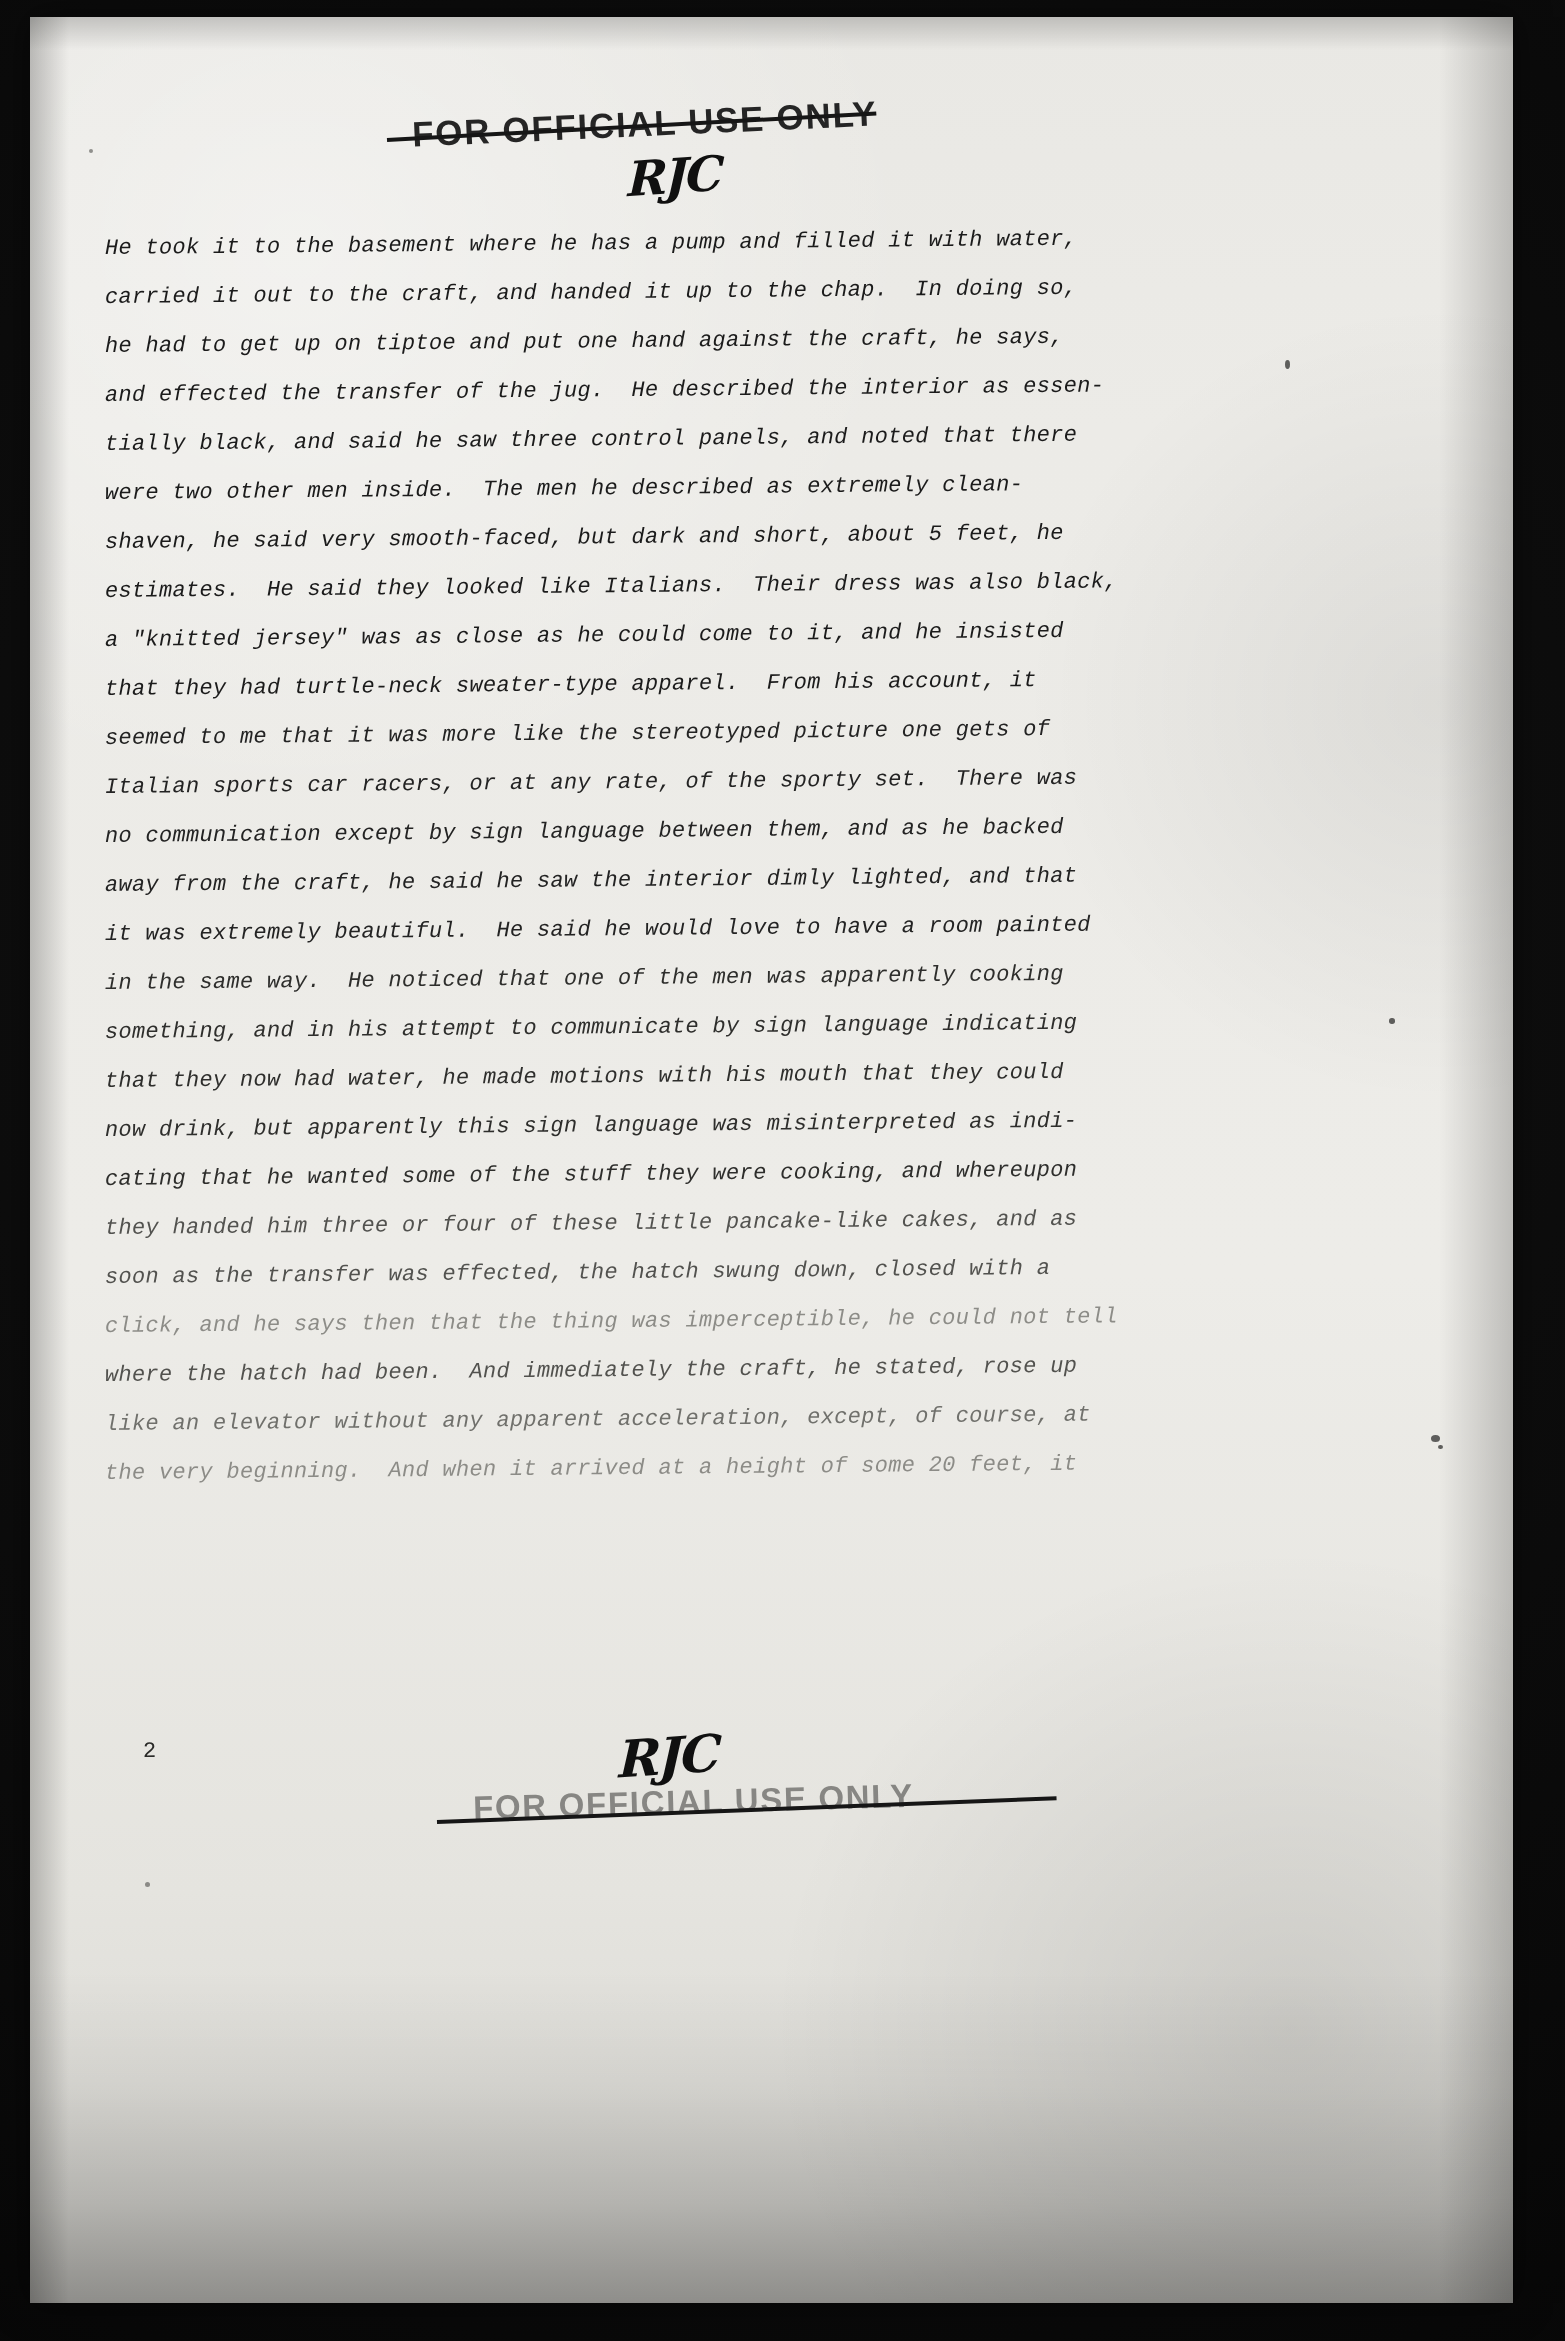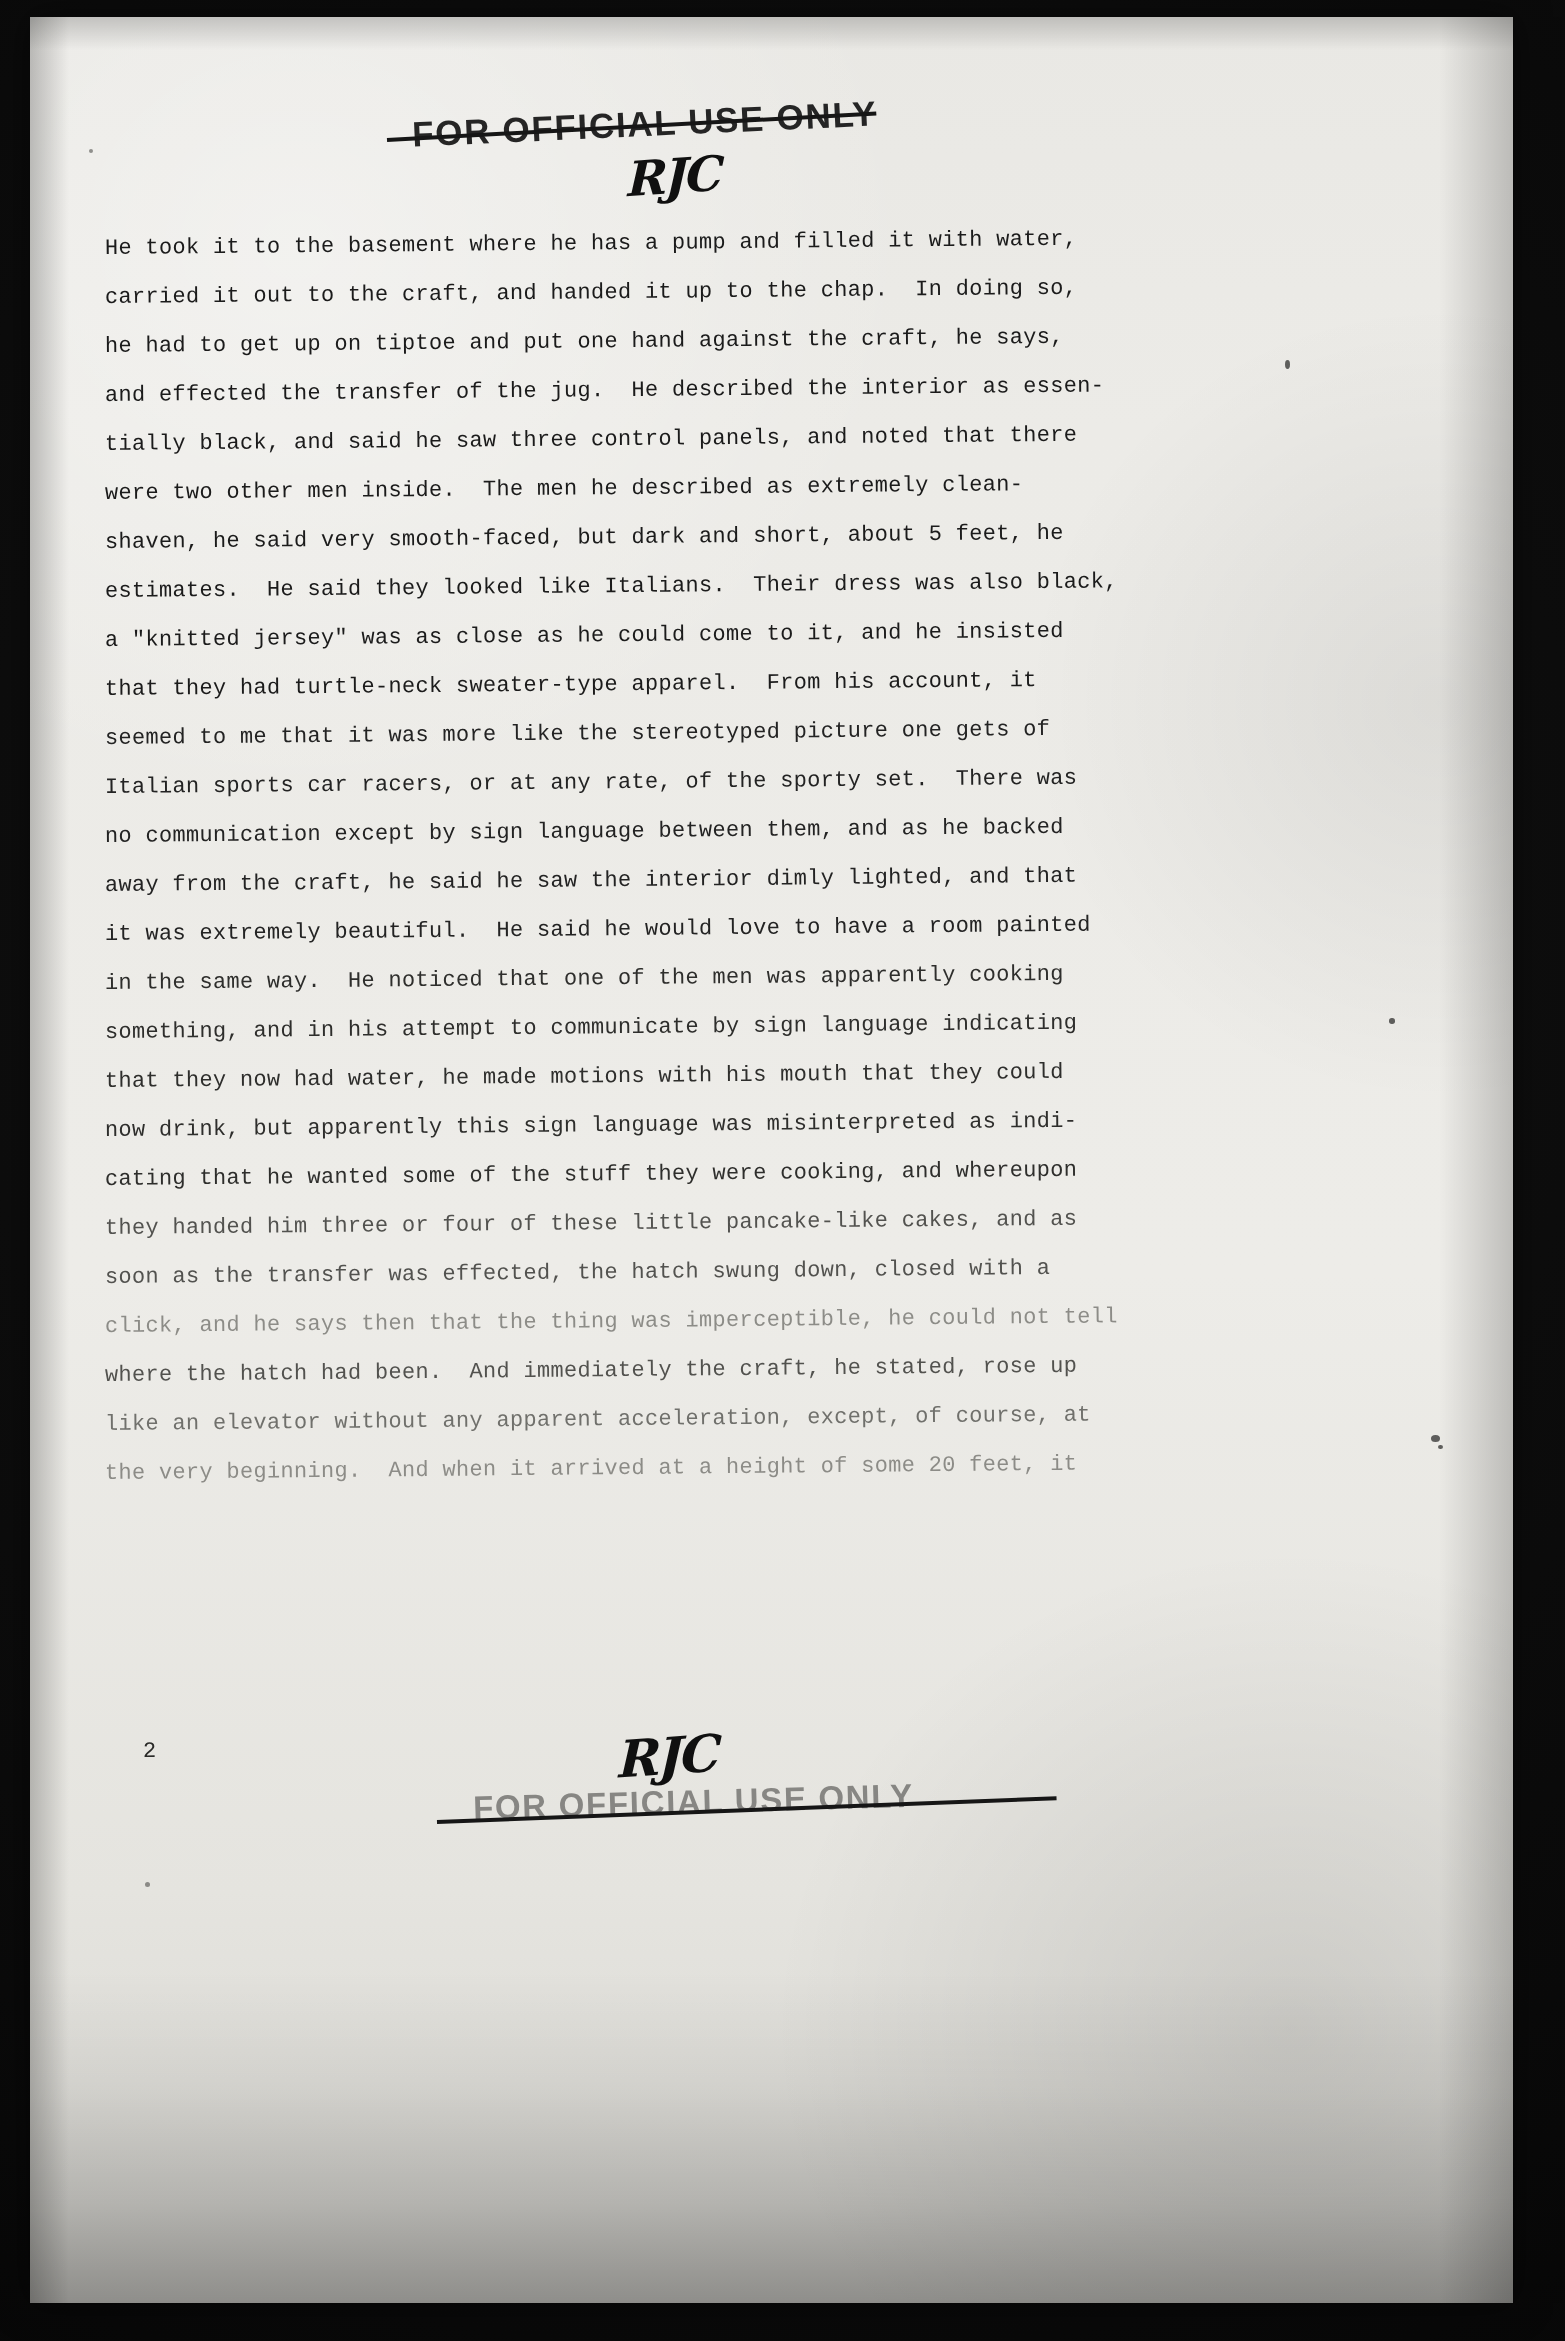--- a/index.html
+++ b/index.html
@@ -142,20 +142,21 @@
     transform: rotate(-4deg) skewX(-6deg);
     letter-spacing: -2.2px;
   }
 
   
   .body-text {
     position: absolute;
     left: 105px;
     top: 224px;
     width: 1218px;
+    font-style: italic;
   }
   .line {
     font-family: "Liberation Mono", monospace;
     font-size: 22px;
     line-height: 49px;
     color: #1b1b1b;
     letter-spacing: 0.3px;
     white-space: pre;
     transform: rotate(-0.55deg);
     transform-origin: left center;

